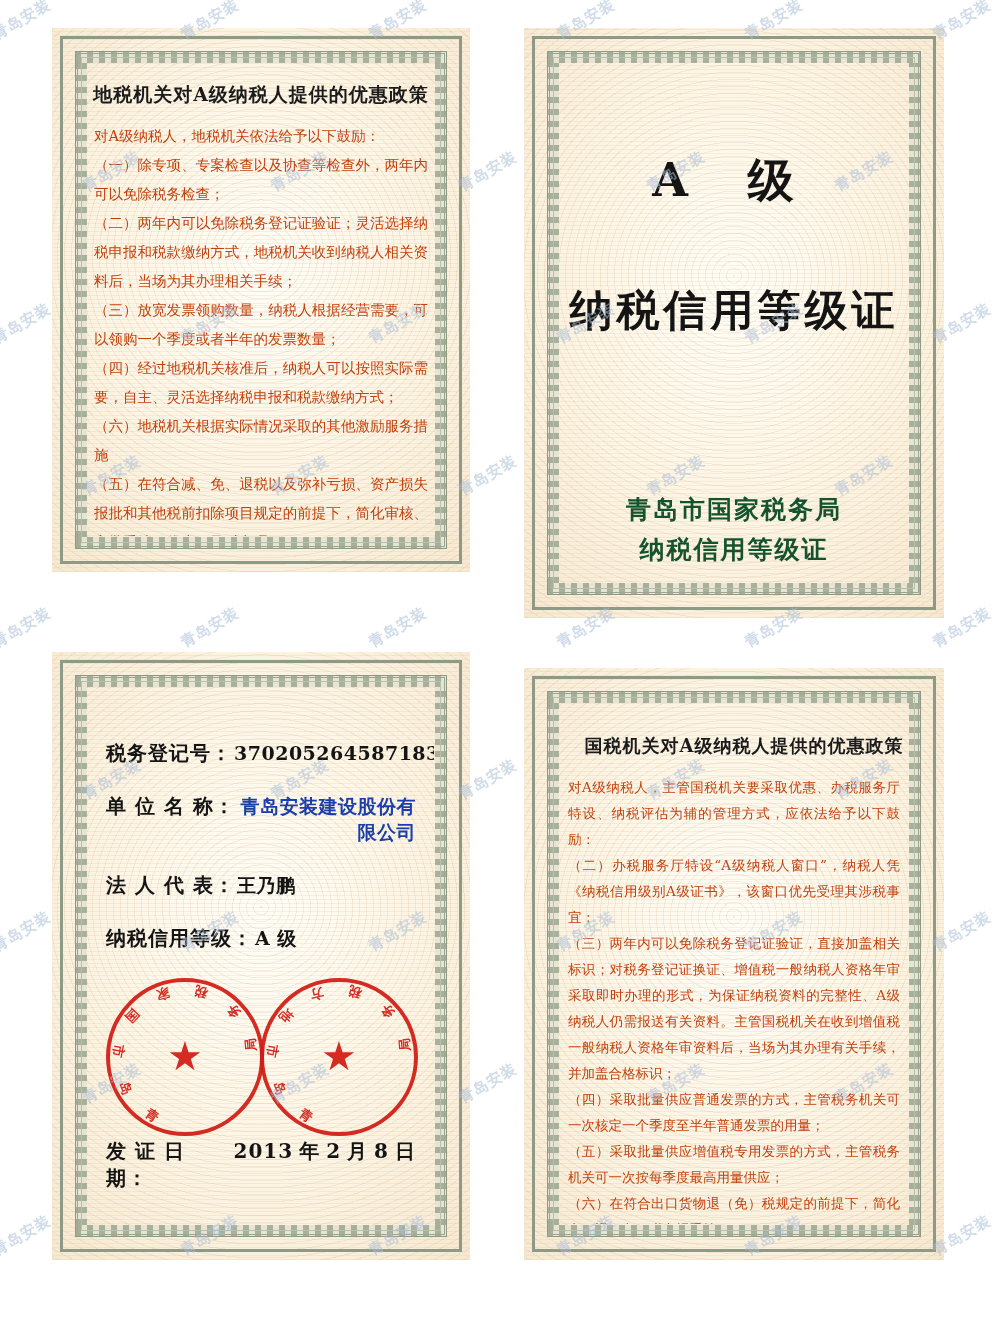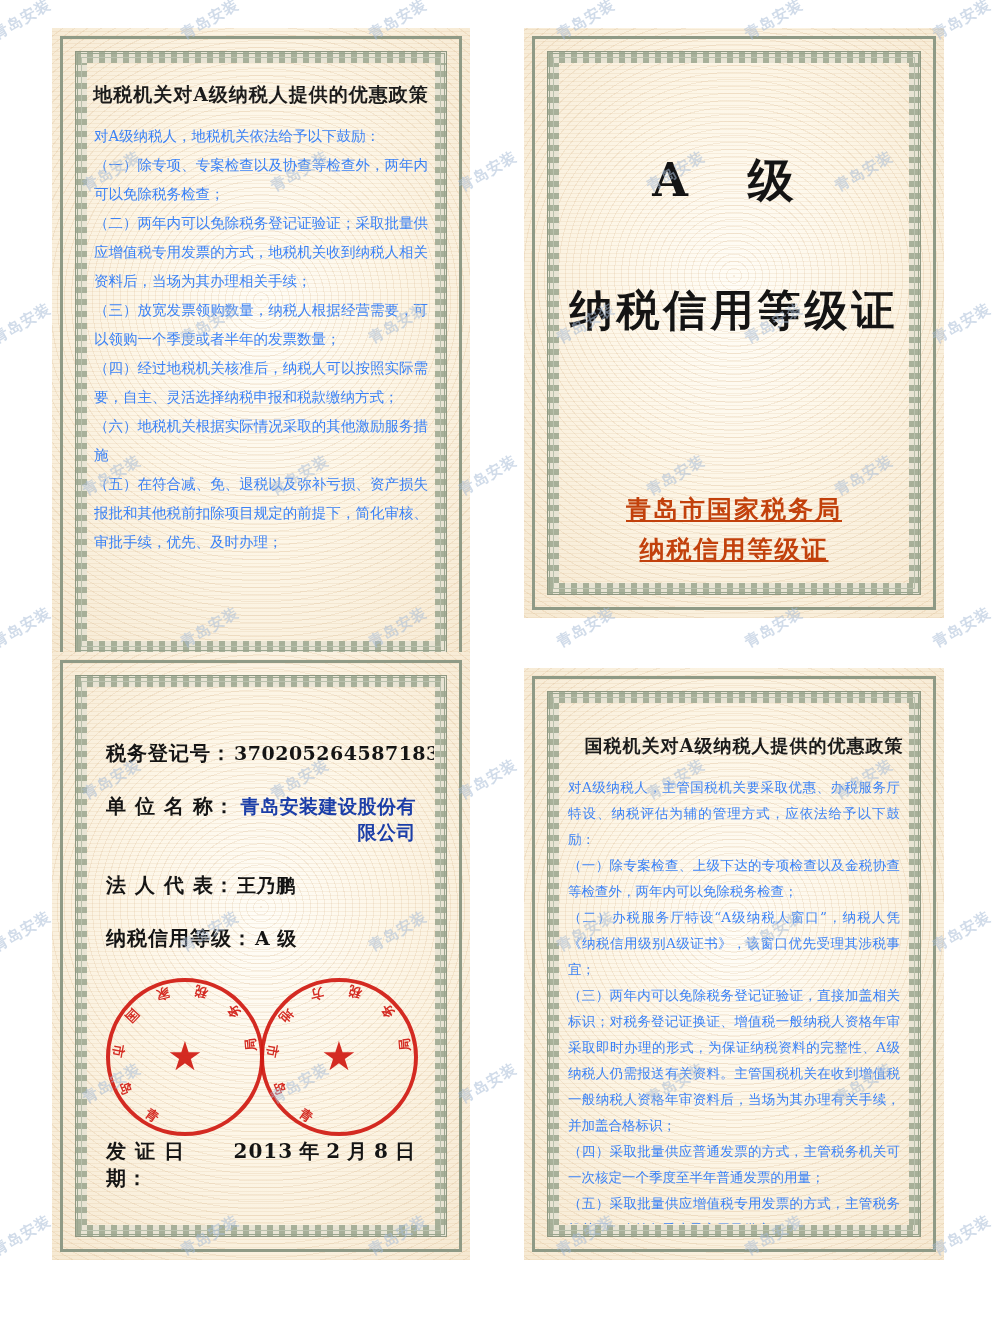--- a/index.html
+++ b/index.html
@@ -106,21 +106,21 @@
   }
 
   
   .cert-title {
     text-align: center;
     font-weight: bold;
     color: #1b1b1b;
     font-family: "DejaVu Serif", "Liberation Serif", serif;
   }
   .p {
-    color: #3b82f6;
+    color: #c2410c;
     text-align: justify;
     font-family: "DejaVu Serif", "Liberation Serif", serif;
   }
 
   
   #page-policy-local .cert-title { font-size: 19px; margin: 18px 0 14px; letter-spacing: 1px; }
   #page-policy-local .p { font-size: 14.5px; line-height: 29px; padding: 0 6px; }
 
   
   #page-cover .big-a {
@@ -137,23 +137,22 @@
     font-size: 43px;
     font-weight: bold;
     letter-spacing: 4px;
     margin-top: 70px;
     color: #141414;
     font-family: "DejaVu Serif", "Liberation Serif", serif;
   }
   #page-cover .issuers {
     margin-top: 150px;
     text-align: center;
-    color: #c2410c;
-    font-family: "DejaVu Serif", "Liberation Serif", serif;
-    text-decoration: underline;
+    color: #14532d;
+    font-family: "DejaVu Serif", "Liberation Serif", serif;
   }
   #page-cover .issuers div {
     font-size: 25px;
     font-weight: bold;
     line-height: 40px;
     letter-spacing: 2px;
   }
 
   
   #page-info .fields { margin-top: 52px; padding: 0 18px; }
@@ -227,32 +226,32 @@
   }
   #page-info .issue-row .d { margin: 0 6px; }
 
   
   #page-policy-national .cert-title { font-size: 18px; margin: 30px 0 16px; letter-spacing: 1px; padding-left: 20px; }
   #page-policy-national .p { font-size: 13.5px; line-height: 26px; padding: 0 8px; }
 </style>
 </head>
 <body>
 
-<div class="page" id="page-policy-local" style="left:52px; top:28px; width:418px; height:648px;">
+<div class="page" id="page-policy-local" style="left:52px; top:28px; width:418px; height:544px;">
   <div class="paper"></div>
   <div class="guilloche"></div>
   <div class="border-outer"></div>
   <div class="border-chain"></div>
   <div class="border-inner"></div>
   <div class="border-inner2"></div>
   <div class="content">
     <div class="cert-title">地税机关对A级纳税人提供的优惠政策</div>
     <div class="p">对A级纳税人，地税机关依法给予以下鼓励：</div>
     <div class="p">（一）除专项、专案检查以及协查等检查外，两年内可以免除税务检查；</div>
-    <div class="p">（二）两年内可以免除税务登记证验证；采取批量供应增值税专用发票的方式，地税机关收到纳税人相关资料后，当场为其办理相关手续；</div>
+    <div class="p">（二）两年内可以免除税务登记证验证；灵活选择纳税申报和税款缴纳方式，地税机关收到纳税人相关资料后，当场为其办理相关手续；</div>
     <div class="p">（三）放宽发票领购数量，纳税人根据经营需要，可以领购一个季度或者半年的发票数量；</div>
     <div class="p">（四）经过地税机关核准后，纳税人可以按照实际需要，自主、灵活选择纳税申报和税款缴纳方式；</div>
     <div class="p">（六）地税机关根据实际情况采取的其他激励服务措施</div>
     <div class="p">（五）在符合减、免、退税以及弥补亏损、资产损失报批和其他税前扣除项目规定的前提下，简化审核、审批手续，优先、及时办理；</div>
   </div>
 </div>
 
 <div class="page" id="page-cover" style="left:524px; top:28px; width:420px; height:590px;">
   <div class="paper"></div>
   <div class="guilloche"></div>
@@ -342,21 +341,20 @@
 <div class="page" id="page-policy-national" style="left:524px; top:668px; width:420px; height:592px;">
   <div class="paper"></div>
   <div class="guilloche"></div>
   <div class="border-outer"></div>
   <div class="border-chain"></div>
   <div class="border-inner"></div>
   <div class="border-inner2"></div>
   <div class="content">
     <div class="cert-title">国税机关对A级纳税人提供的优惠政策</div>
     <div class="p">对A级纳税人，主管国税机关要采取优惠、办税服务厅特设、纳税评估为辅的管理方式，应依法给予以下鼓励：</div>
-    <div class="p">（一）除专案检查、上级下达的专项检查以及金税协查等检查外，两年内可以免除税务检查；</div>
     <div class="p">（二）办税服务厅特设“A级纳税人窗口”，纳税人凭《纳税信用级别A级证书》，该窗口优先受理其涉税事宜；</div>
     <div class="p">（三）两年内可以免除税务登记证验证，直接加盖相关标识；对税务登记证换证、增值税一般纳税人资格年审采取即时办理的形式，为保证纳税资料的完整性、A级纳税人仍需报送有关资料。主管国税机关在收到增值税一般纳税人资格年审资料后，当场为其办理有关手续，并加盖合格标识；</div>
     <div class="p">（四）采取批量供应普通发票的方式，主管税务机关可一次核定一个季度至半年普通发票的用量；</div>
     <div class="p">（五）采取批量供应增值税专用发票的方式，主管税务机关可一次按每季度最高用量供应；</div>
     <div class="p">（六）在符合出口货物退（免）税规定的前提下，简化出口退（免）税申报手续；</div>
   </div>
 </div>
 
 <div class="watermark-layer" id="watermark-layer">
     <div class="wm" style="left: -10px; top: 10px;">青岛安装</div>

